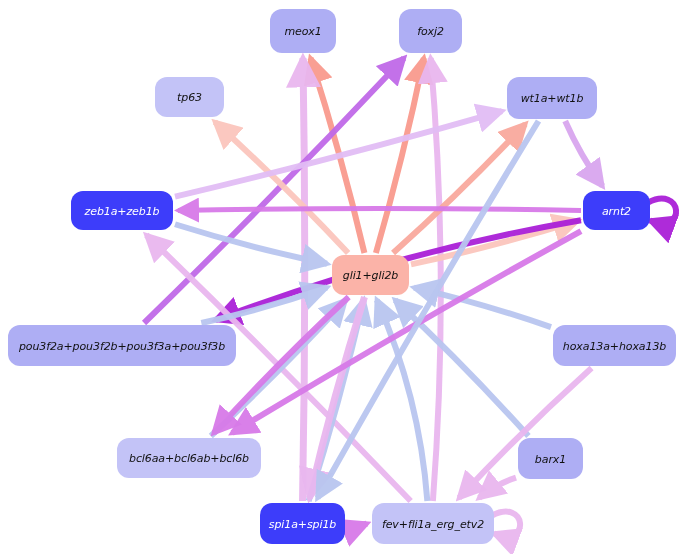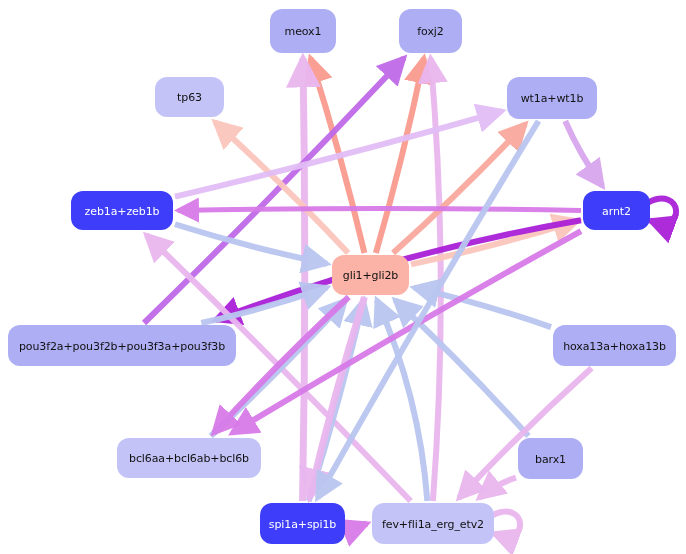--- a/index.html
+++ b/index.html
@@ -8,20 +8,21 @@
     padding: 0;
     background: #ffffff;
     font-family: "DejaVu Sans", sans-serif;
   }
   #canvas-wrap {
     position: relative;
     width: 686px;
     height: 554px;
     background: #ffffff;
     overflow: hidden;
+    font-style: italic;
   }
   svg#network {
     position: absolute;
     left: 0;
     top: 0;
     width: 686px;
     height: 554px;
   }
   .node-label {
     font-family: "DejaVu Sans", sans-serif;

